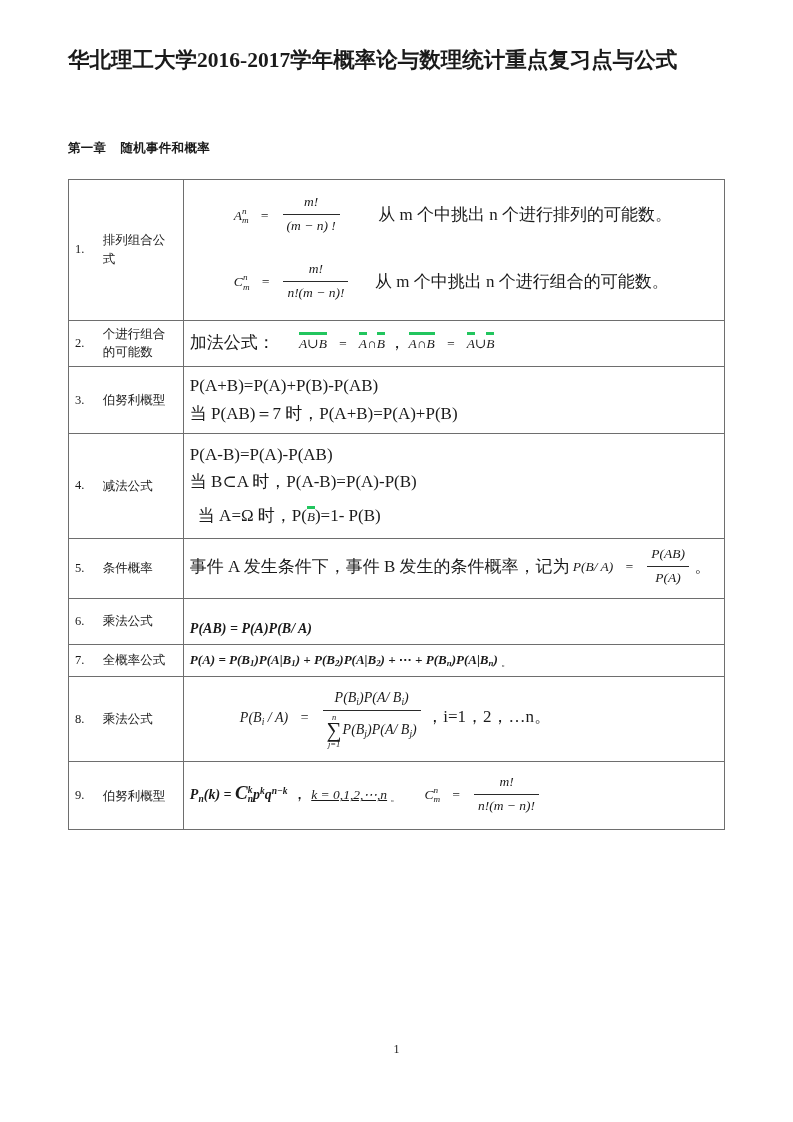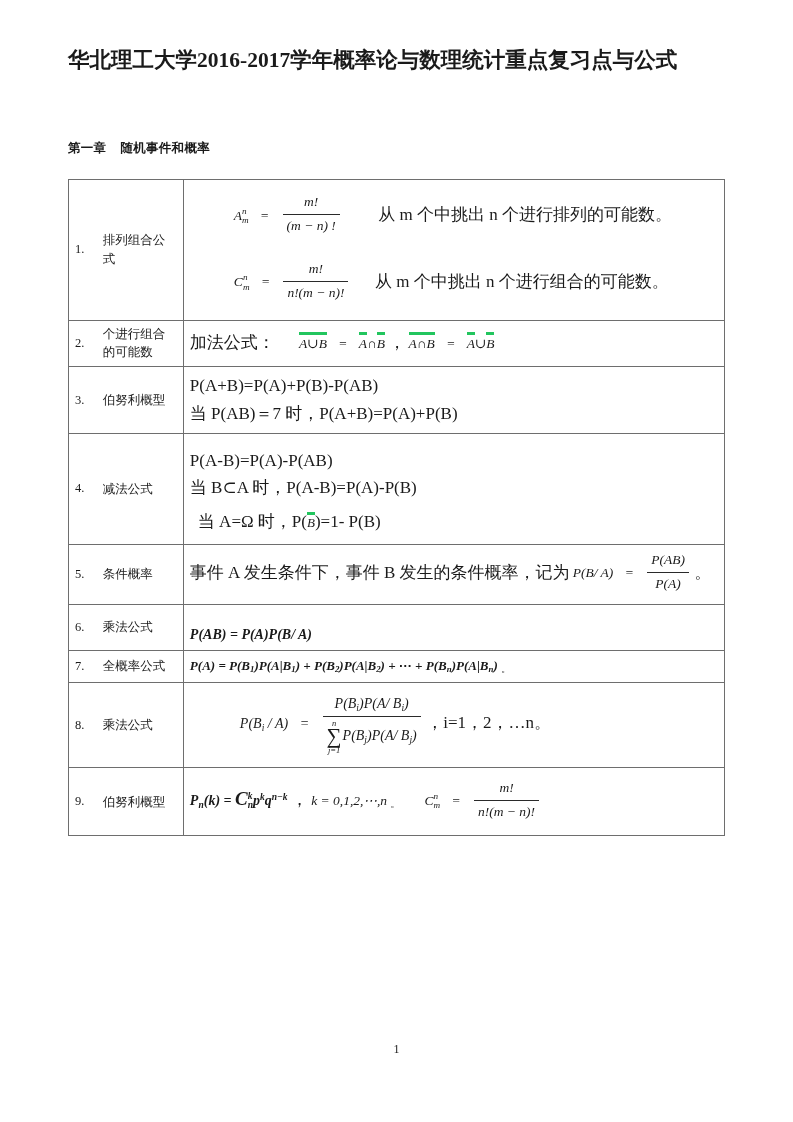--- a/index.html
+++ b/index.html
@@ -266,21 +266,21 @@
         <td class="cell-name">伯努利概型</td>
         <td class="cell-body" style="padding-top:6px;padding-bottom:6px;">
           <span class="rowline cn-note">P(A+B)=P(A)+P(B)-P(AB)</span>
           <span class="rowline cn-note">当 P(AB)＝7 时，P(A+B)=P(A)+P(B)</span>
         </td>
       </tr>
 
       <tr>
         <td class="cell-idx">4.</td>
         <td class="cell-name">减法公式</td>
-        <td class="cell-body" style="padding-top:14px;padding-bottom:9px;">
+        <td class="cell-body" style="padding-top:8px;padding-bottom:9px;">
           <span class="rowline cn-note">P(A-B)=P(A)-P(AB)</span>
           <span class="rowline cn-note">当 B⊂A 时，P(A-B)=P(A)-P(B)</span>
           <span class="rowline gap-line">
             <span class="cn-note">当 A=Ω 时，P(</span><span class="math" style="font-size:13px;"><span class="ovl">B</span></span><span class="cn-note">)=1- P(B)</span>
           </span>
         </td>
       </tr>
 
       <tr>
         <td class="cell-idx">5.</td>
@@ -351,21 +351,21 @@
 
       <tr>
         <td class="cell-idx">9.</td>
         <td class="cell-name">伯努利概型</td>
         <td class="cell-body" style="padding-top:11px;padding-bottom:11px;">
           <span class="math mathb" style="font-size:14px;">
             <span>P<sub>n</sub>(k)</span> <span>=</span>
             <span class="bigC">C</span><span class="subsup"><span class="s-top">k</span><span class="s-bot">n</span></span><span>p<sup>k</sup>q<sup>n−k</sup></span>
           </span>
           <span class="cn-note">，</span>
-          <span class="math" style="font-size:13.5px;">k = 0,1,2,⋯,n</span>
+          <span class="math" style="font-size:13.5px;text-decoration:underline;">k = 0,1,2,⋯,n</span>
           <span class="cn-note" style="font-size:10px;vertical-align:-2px;">。</span>
           <span class="inline-gap-m"></span>
           <span class="math" style="font-size:13.5px;">
             <span>C</span><span class="subsup"><span class="s-top">n</span><span class="s-bot">m</span></span>
             <span class="inline-gap-s"></span><span>=</span><span class="inline-gap-s"></span>
             <span class="frac">
               <span class="num">m!</span>
               <span class="den">n!(m − n)!</span>
             </span>
           </span>

